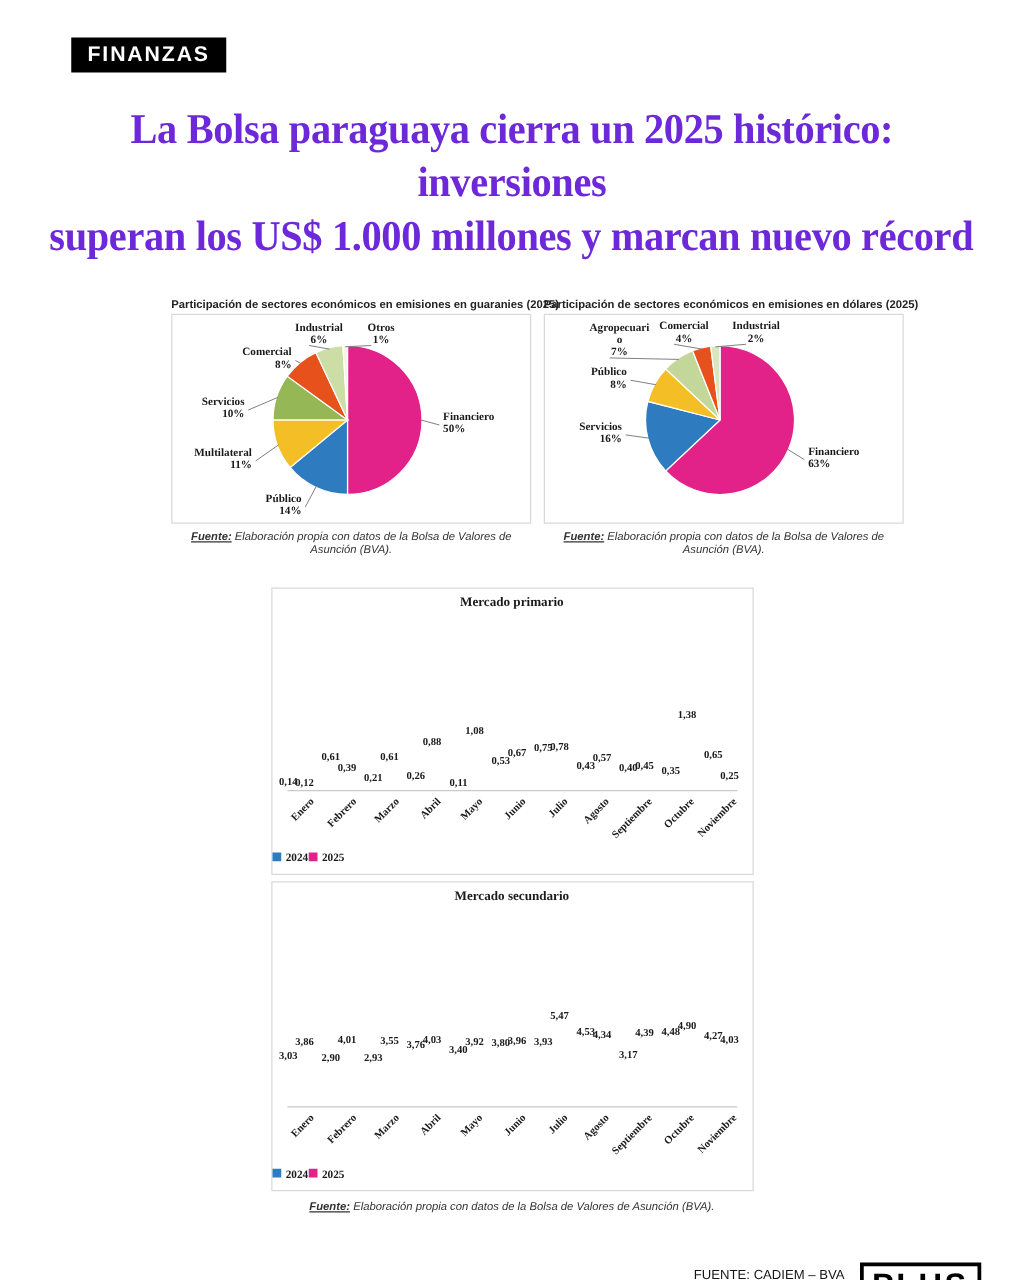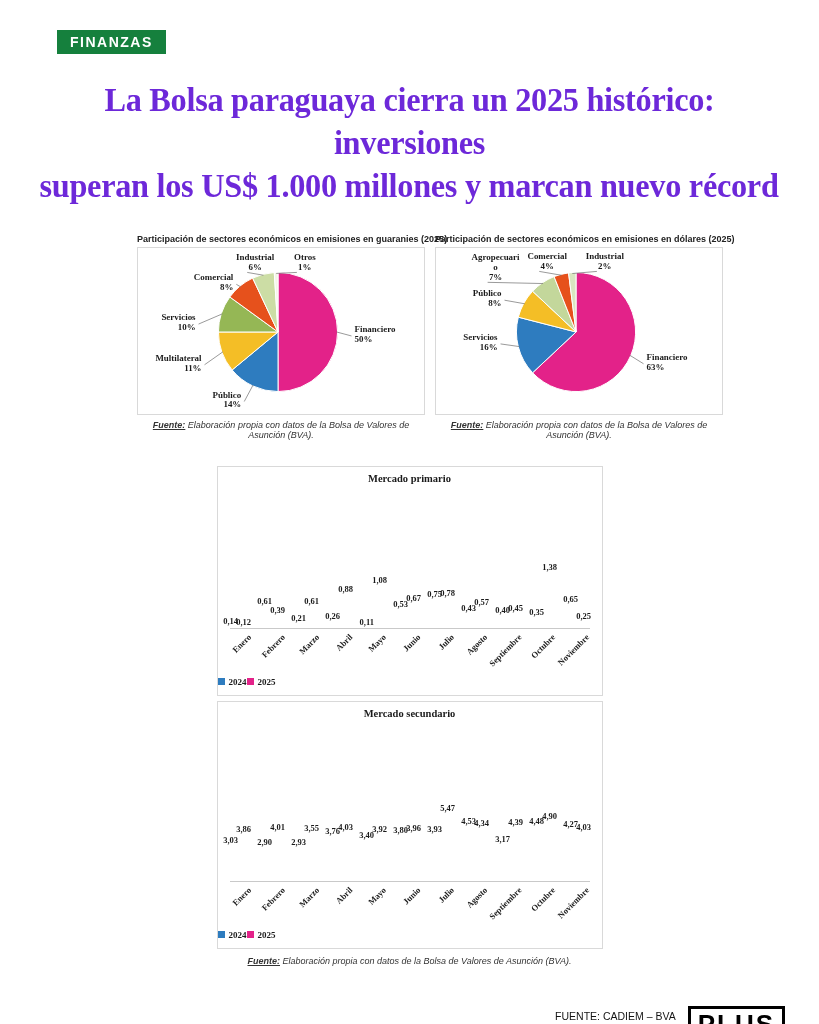--- a/index.html
+++ b/index.html
@@ -1,19 +1,19 @@
 <!DOCTYPE html>
 <html><head>
 <meta charset="utf-8">
 <style>
   html,body{margin:0;padding:0;}
   body{width:819px;height:1024px;background:#ffffff;font-family:"Liberation Sans",sans-serif;color:#111;overflow:hidden;}
   .page{position:relative;width:819px;height:1024px;}
 
-  .badge{display:inline-block;background:#15803d;color:#fff;font-weight:bold;font-size:14px;
+  .badge{display:inline-block;background:#000000;color:#fff;font-weight:bold;font-size:17px;
          letter-spacing:1.5px;padding:4px 13px;margin:30px 0 0 57px;}
 
   .headline{margin:24px 20px 0;text-align:center;font-family:"Liberation Serif",serif;
             font-weight:bold;font-size:34px;line-height:1.27;color:#6d28d9;letter-spacing:-0.3px;}
   .headline span{display:inline-block;transform:scaleX(0.95);}
 
   .pies-row{display:flex;justify-content:space-between;width:586px;margin:26px 0 0 137px;}
   .pie-panel{width:288px;}
   .chart-title{font-size:9px;font-weight:bold;text-align:center;white-space:nowrap;margin-bottom:3px;color:#222;}
   .chart-box{border:1px solid #d9d9d9;height:166px;background:#fff;}

